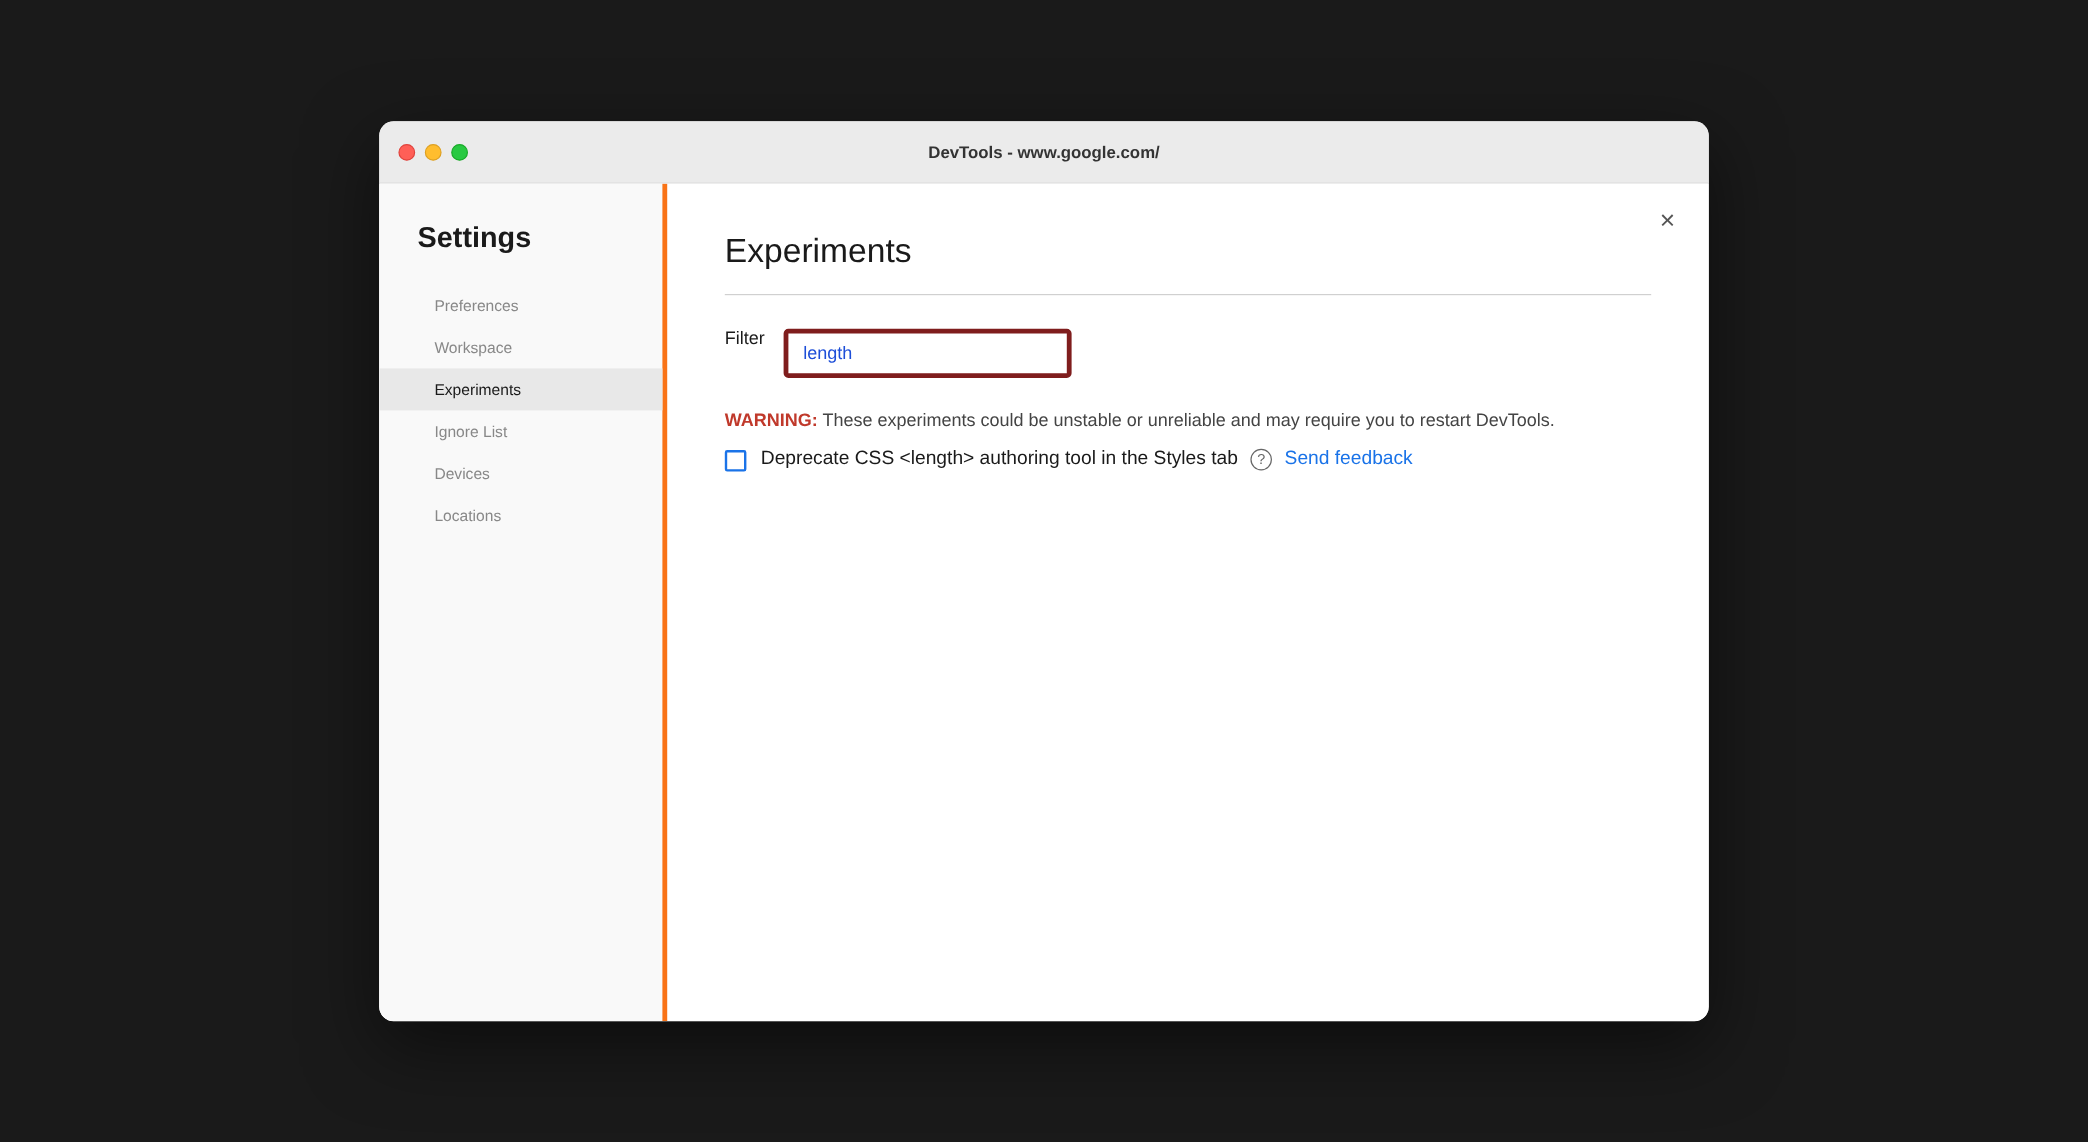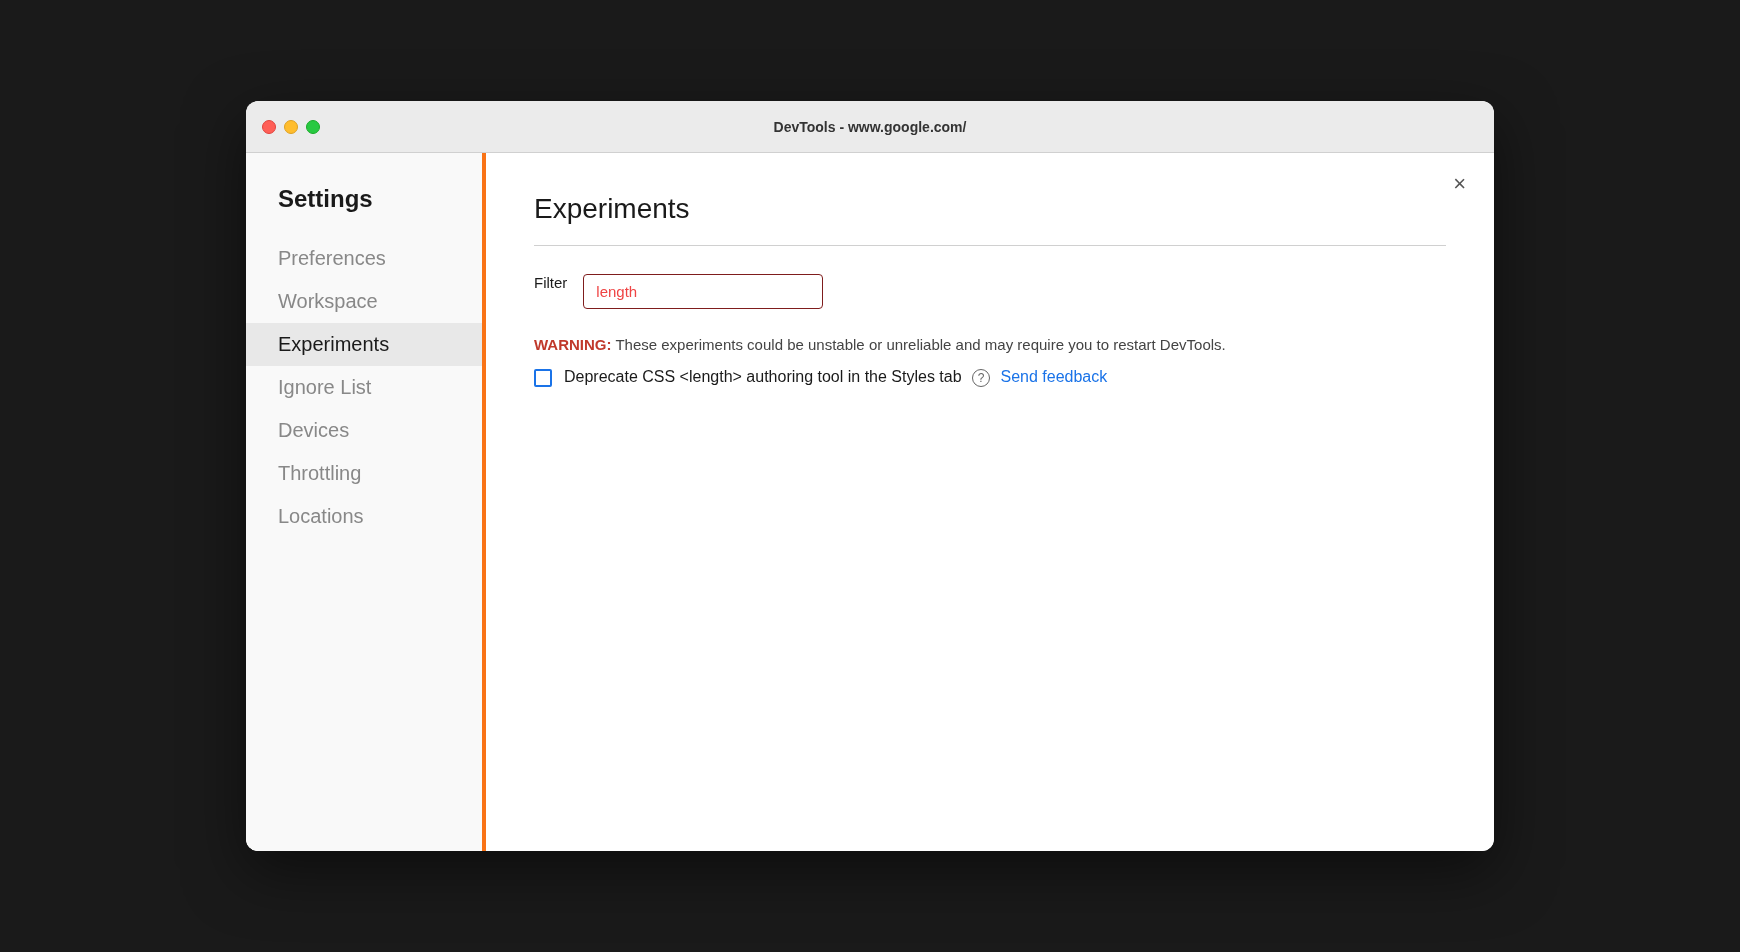--- a/index.html
+++ b/index.html
@@ -14,21 +14,21 @@
       align-items: center;
       justify-content: center;
       width: 1740px;
       height: 952px;
       font-family: -apple-system, BlinkMacSystemFont, 'Segoe UI', Helvetica, Arial, sans-serif;
     }
 
     .window {
       background: #f5f5f5;
       border-radius: 12px;
-      width: 1248px;
+      width: 1108px;
       height: 750px;
       display: flex;
       flex-direction: column;
       overflow: hidden;
       box-shadow: 0 20px 60px rgba(0,0,0,0.5);
     }
 
     .title-bar {
       background: #ebebeb;
       height: 52px;
@@ -98,22 +98,22 @@
       font-weight: 700;
       color: #1a1a1a;
       padding: 0 32px 24px 32px;
     }
 
     .sidebar-nav {
       list-style: none;
     }
 
     .sidebar-nav-item {
-      padding: 10px 32px;
-      font-size: 20px;
+      padding: 10px 46px;
+      font-size: 13px;
       color: #888;
       cursor: pointer;
     }
 
     .sidebar-nav-item.active {
       background: #e8e8e8;
       color: #1a1a1a;
       font-weight: 500;
     }
 
@@ -154,27 +154,27 @@
       gap: 16px;
       margin-bottom: 24px;
     }
 
     .filter-label {
       font-size: 15px;
       color: #1a1a1a;
     }
 
     .filter-input {
-      border: 1px solid #7f1d1d;
+      border: 4px solid #7f1d1d;
       border-radius: 4px;
       padding: 8px 12px;
       font-size: 15px;
       width: 240px;
       outline: none;
-      color: #ef4444;
+      color: #1d4ed8;
     }
 
     .warning-text {
       font-size: 15px;
       color: #444;
       margin-bottom: 8px;
       line-height: 1.6;
     }
 
     .warning-keyword {
@@ -248,21 +248,20 @@
   <div class="window-body">
 
     <div class="sidebar">
       <div class="sidebar-title">Settings</div>
       <ul class="sidebar-nav">
         <li class="sidebar-nav-item">Preferences</li>
         <li class="sidebar-nav-item">Workspace</li>
         <li class="sidebar-nav-item active">Experiments</li>
         <li class="sidebar-nav-item">Ignore List</li>
         <li class="sidebar-nav-item">Devices</li>
-        <li class="sidebar-nav-item">Throttling</li>
         <li class="sidebar-nav-item">Locations</li>
       </ul>
     </div>
 
     <div class="main-content">
       <button class="close-button">×</button>
 
       <h1 class="page-title">Experiments</h1>
       <hr class="divider">
 

